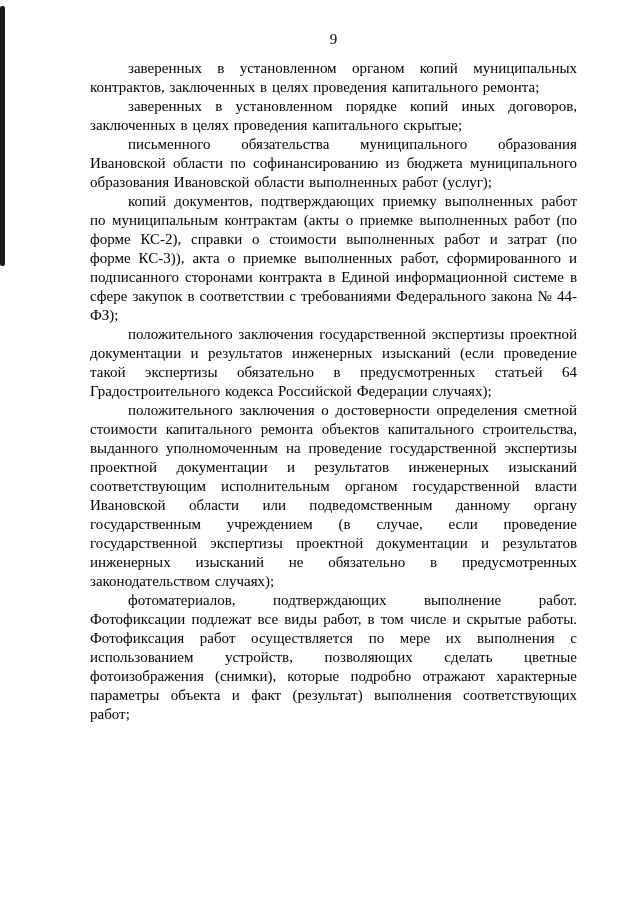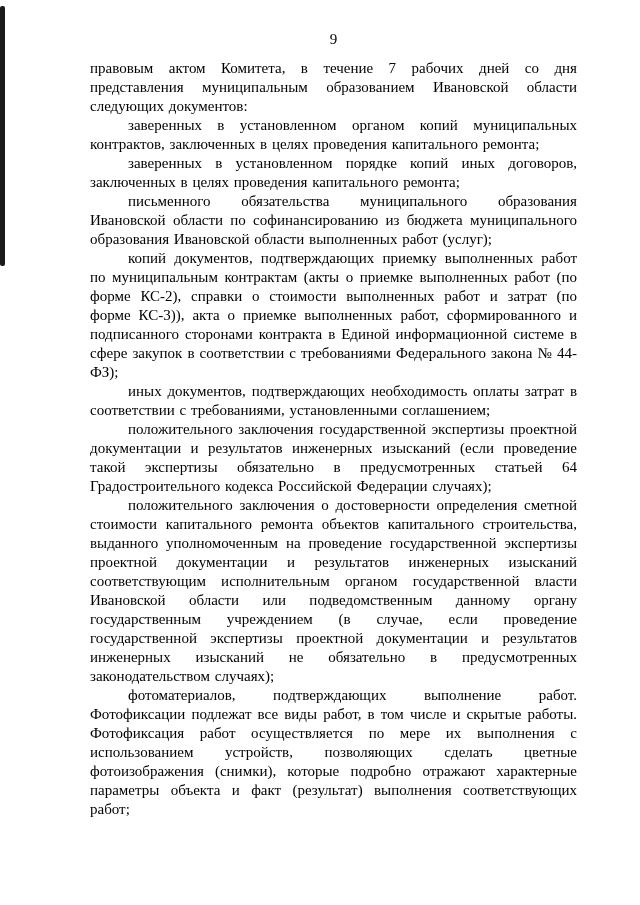--- a/index.html
+++ b/index.html
@@ -55,23 +55,21 @@
 </style>
 </head>
 <body>
 
 <div class="page">
   <div class="scan-artifact"></div>
 
   <div class="page-number">9</div>
 
   <div class="content">
-    <p class="no-indent">правовым актом Комитета, в течение 7 рабочих дней со дня представления муниципальным образованием Ивановской области следующих документов:</p>
     <p>заверенных в установленном органом копий муниципальных контрактов, заключенных в целях проведения капитального ремонта;</p>
-    <p>заверенных в установленном порядке копий иных договоров, заключенных в целях проведения капитального ремонта;</p>
+    <p>заверенных в установленном порядке копий иных договоров, заключенных в целях проведения капитального скрытые;</p>
     <p>письменного обязательства муниципального образования Ивановской области по софинансированию из бюджета муниципального образования Ивановской области выполненных работ (услуг);</p>
     <p>копий документов, подтверждающих приемку выполненных работ по муниципальным контрактам (акты о приемке выполненных работ (по форме КС-2), справки о стоимости выполненных работ и затрат (по форме КС-3)), акта о приемке выполненных работ, сформированного и подписанного сторонами контракта в Единой информационной системе в сфере закупок в соответствии с требованиями Федерального закона № 44-ФЗ);</p>
-    <p>иных документов, подтверждающих необходимость оплаты затрат в соответствии с требованиями, установленными соглашением;</p>
     <p>положительного заключения государственной экспертизы проектной документации и результатов инженерных изысканий (если проведение такой экспертизы обязательно в предусмотренных статьей 64 Градостроительного кодекса Российской Федерации случаях);</p>
     <p>положительного заключения о достоверности определения сметной стоимости капитального ремонта объектов капитального строительства, выданного уполномоченным на проведение государственной экспертизы проектной документации и результатов инженерных изысканий соответствующим исполнительным органом государственной власти Ивановской области или подведомственным данному органу государственным учреждением (в случае, если проведение государственной экспертизы проектной документации и результатов инженерных изысканий не обязательно в предусмотренных законодательством случаях);</p>
     <p>фотоматериалов, подтверждающих выполнение работ. Фотофиксации подлежат все виды работ, в том числе и скрытые работы. Фотофиксация работ осуществляется по мере их выполнения с использованием устройств, позволяющих сделать цветные фотоизображения (снимки), которые подробно отражают характерные параметры объекта и факт (результат) выполнения соответствующих работ;</p>
   </div>
 </div>
 
 </body></html>

